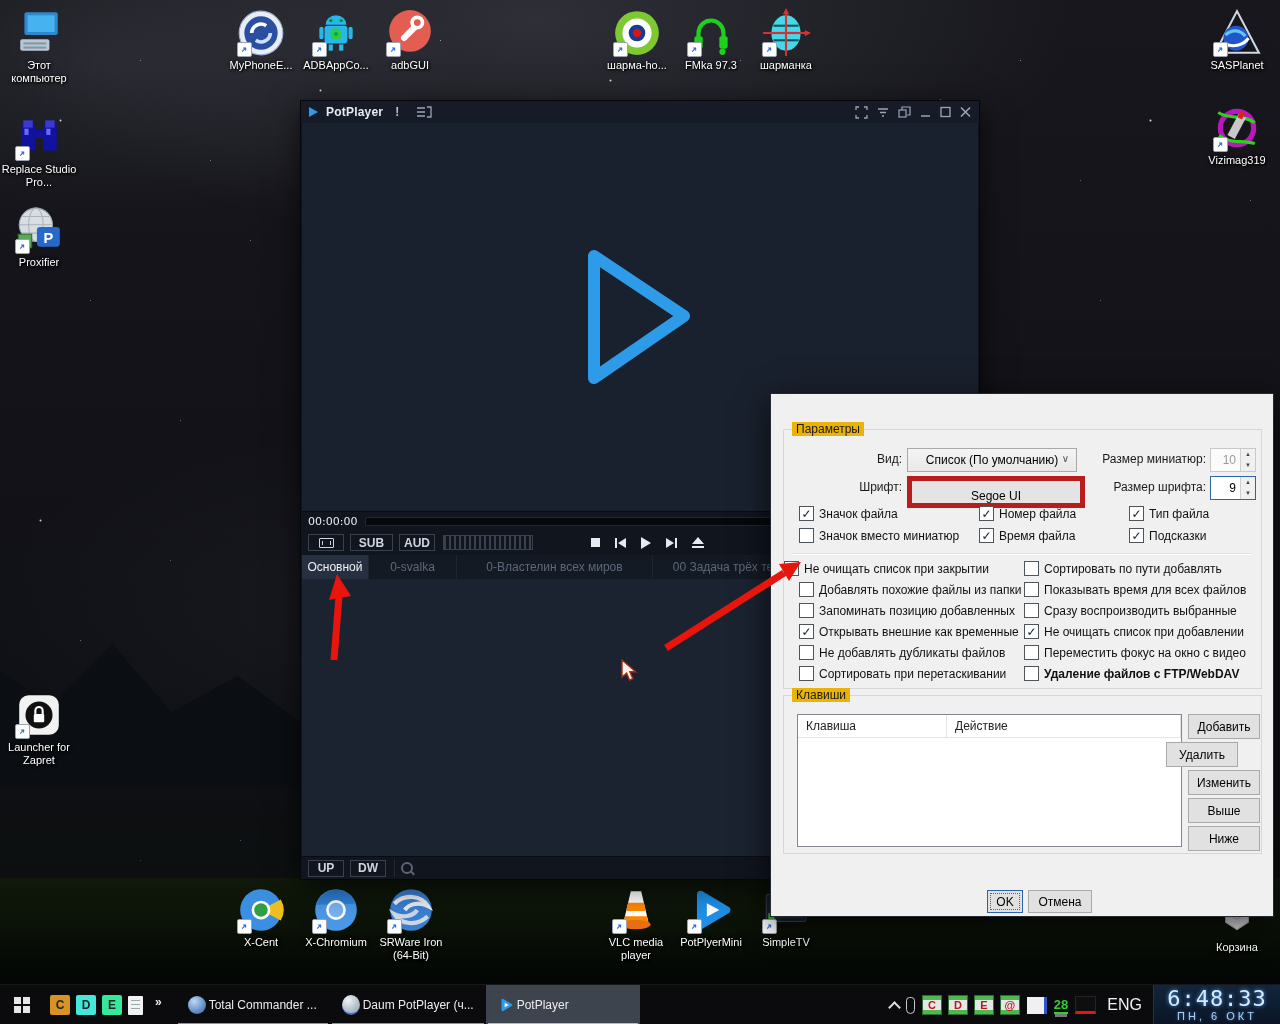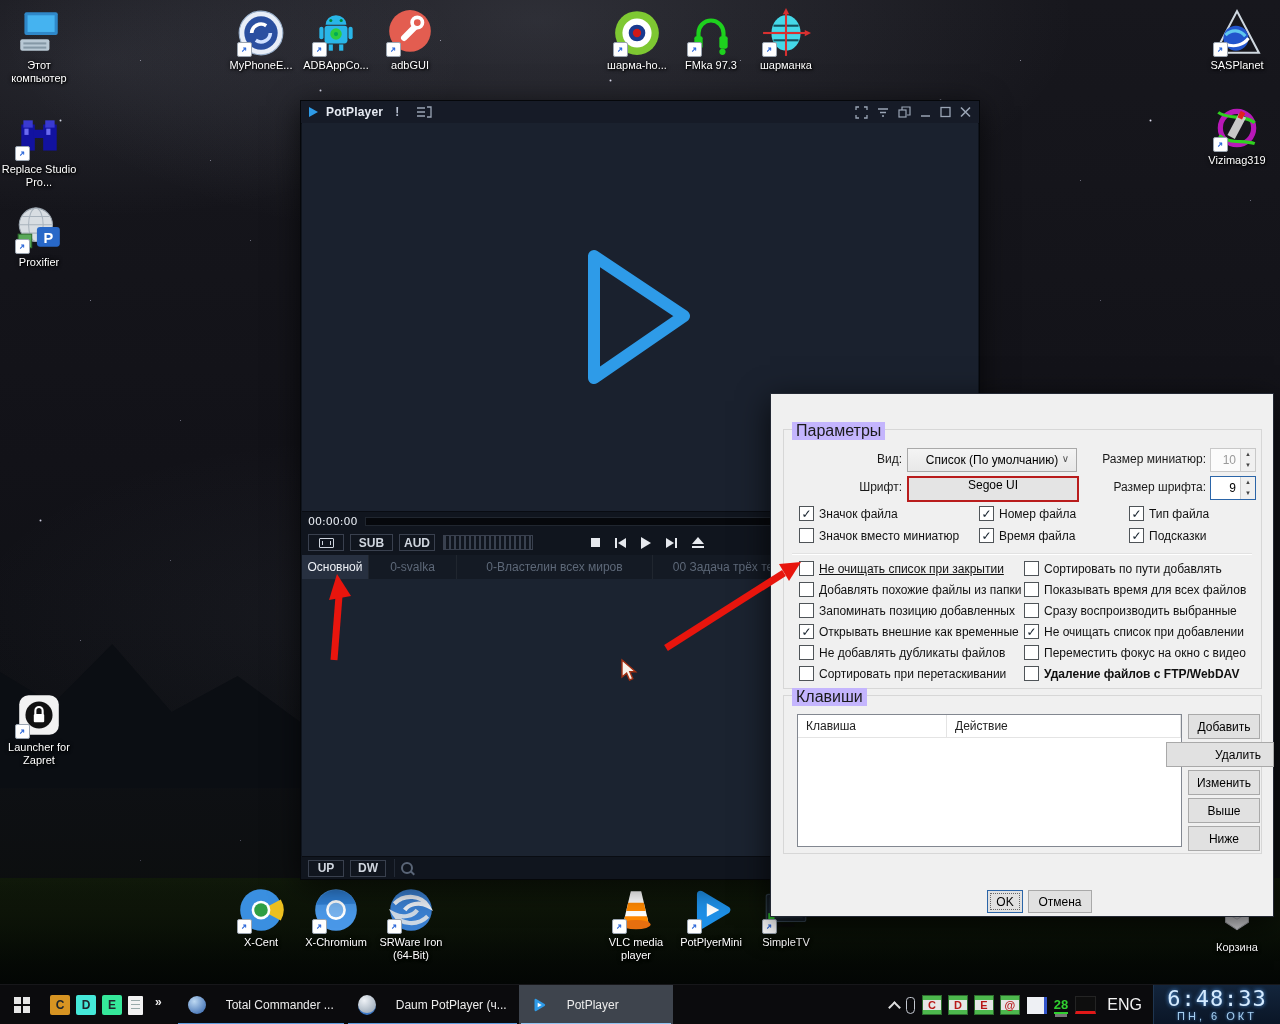--- a/index.html
+++ b/index.html
@@ -76,27 +76,27 @@
   #searchbox{flex:1;height:18px;margin:0 4px 0 8px;border-left:1px solid #232a36;display:flex;align-items:center;padding-left:6px;}
   .mag{width:8px;height:8px;border:2px solid #5a6577;border-radius:50%;position:relative;}
   .mag:after{content:"";position:absolute;width:5px;height:2px;background:#5a6577;transform:rotate(45deg);left:7px;top:8px;}
   
   #dlg{position:absolute;left:770px;top:393px;width:502px;height:522px;background:#f0f0f0;
     border:1px solid #232833;box-shadow:0 8px 30px rgba(0,0,0,.7);z-index:10;color:#000;}
   #dlg-title{position:absolute;left:0;top:0;right:0;height:24px;background:#1b2230;color:#f2f4f8;
     font-size:12px;display:flex;align-items:center;padding:0 10px;}
   #dlg-title .x{margin-left:auto;color:#e8ebf0;font-size:14px;font-weight:bold;width:18px;text-align:center;}
   .grp{position:absolute;border:1px solid #d7d7d7;background:#f0f0f0;}
-  .grp .legend{position:absolute;top:-8px;left:8px;background:#c4b5fd;padding:0 4px;font-size:16px;color:#1a1a1a;}
+  .grp .legend{position:absolute;top:-8px;left:8px;background:#eab308;padding:0 4px;font-size:12px;color:#1a1a1a;}
   .lbl{position:absolute;font-size:12px;color:#1a1a1a;text-align:right;}
   .combo{position:absolute;height:22px;background:linear-gradient(#f4f4f4,#e8e8e8);border:1px solid #a9a9a9;
     display:flex;align-items:center;justify-content:center;font-size:12px;}
   .combo .chev{position:absolute;right:7px;top:4px;color:#555;font-size:10px;}
-  .fbtn{position:absolute;height:22px;background:#e4e4e4;border:2px solid #b91c1c;display:flex;
-    align-items:flex-start;justify-content:center;font-size:12px;}
+  .fbtn{position:absolute;height:22px;background:#e4e4e4;border:5px solid #b91c1c;display:flex;
+    align-items:flex-end;justify-content:center;font-size:12px;}
   .spin{position:absolute;height:22px;width:44px;border:1px solid #a9a9a9;background:#fff;display:flex;}
   .spin .val{flex:1;display:flex;align-items:center;justify-content:flex-end;padding-right:4px;font-size:12px;}
   .spin.dis{border-color:#c8c8c8;background:#fbfbfb;}
   .spin.dis .val{color:#9a9a9a;}
   .spin.focus{border-color:#2b65a8;}
   .spin .arrows{width:14px;display:flex;flex-direction:column;border-left:1px solid #cfcfcf;}
   .spin .arrows span{flex:1;font-size:6px;line-height:10px;text-align:center;color:#444;background:#f0f0f0;}
   .chk{position:absolute;display:flex;align-items:center;gap:5px;font-size:12px;color:#111;white-space:nowrap;}
   .chk .box{width:13px;height:13px;border:1px solid #4f5458;background:#fff;display:flex;align-items:center;
     justify-content:center;font-size:12px;line-height:12px;color:#14202c;flex:0 0 auto;}
@@ -120,21 +120,21 @@
   #startbtn{width:44px;height:40px;display:flex;align-items:center;justify-content:center;}
   .winlogo{display:grid;grid-template-columns:7px 7px;grid-template-rows:7px 7px;gap:2px;}
   .winlogo i{background:#e6e6e6;}
   .ql{width:20px;height:20px;border-radius:2px;display:flex;align-items:center;justify-content:center;
     font-size:12px;font-weight:bold;color:#20262c;margin-left:6px;}
   .ql.doc{background:#f2f2f2;width:15px;height:19px;border-radius:1px;position:relative;}
   .ql.doc:after{content:"";position:absolute;left:3px;right:3px;top:4px;height:11px;
     background:repeating-linear-gradient(180deg,#9aa 0 1px,transparent 1px 4px);}
   #ql-more{color:#eee;font-size:12px;font-weight:bold;margin:0 0 6px 12px;}
   #tasks{display:flex;height:40px;margin-left:14px;}
-  .task{position:relative;height:40px;display:flex;align-items:center;gap:20px;padding:0 12px;min-width:130px;}
+  .task{position:relative;height:40px;display:flex;align-items:center;gap:3px;padding:0 12px;min-width:130px;}
   .task .tlabel{color:#ececec;font-size:12px;white-space:nowrap;}
   .task:after{content:"";position:absolute;left:2px;right:2px;bottom:0;height:2px;background:#5f9fe0;}
   .task.active{background:#3e444d;}
   .task.active:after{background:#8fc3f0;}
   .ticon{width:18px;height:18px;border-radius:50%;flex:0 0 auto;}
   .ticon.tc{background:radial-gradient(circle at 35% 30%,#bcd8f2,#2a5da8);}
   .ticon.daum{background:radial-gradient(circle at 35% 30%,#eef2f6,#8c9cac);border-bottom:2px solid #3a78c8;}
   #tray{margin-left:auto;display:flex;align-items:center;gap:7px;height:40px;}
   .chev-up{width:7px;height:7px;border-top:2px solid #ddd;border-right:2px solid #ddd;transform:rotate(-45deg);margin-top:4px;}
   .clip{width:7px;height:15px;border:1.5px solid #c4c8d0;border-radius:4px 4px 5px 5px;}
@@ -494,21 +494,21 @@
         <span class="txt">Значок вместо миниатюр</span>
       </span>
       <span class="chk" style="left: 195px; top: 98px;">
         <span class="box">✓</span>
         <span class="txt">Время файла</span>
       </span>
       <span class="chk" style="left: 345px; top: 98px;">
         <span class="box">✓</span>
         <span class="txt">Подсказки</span>
       </span>
-      <span class="chk" style="left: 15px; top: 131px; text-decoration: underline;">
+      <span class="chk" style="left: 0; top: 131px;">
         <span class="box"></span>
         <span class="txt">Не очищать список при закрытии</span>
       </span>
       <span class="chk" style="left: 15px; top: 152px;">
         <span class="box"></span>
         <span class="txt">Добавлять похожие файлы из папки</span>
       </span>
       <span class="chk" style="left: 15px; top: 173px;">
         <span class="box"></span>
         <span class="txt">Запоминать позицию добавленных</span>
@@ -554,21 +554,21 @@
   <div class="grp" style="left:12px;top:301px;width:477px;height:157px;">
     <span class="legend">Клавиши</span>
     <div id="keytable" style="left:13px;top:18px;width:383px;height:131px;">
       <div class="hdr">
         <span class="c1">Клавиша</span>
         <span class="c2">Действие</span>
       </div>
     </div>
 
   <div class="kbtn" style="left: 404px; top: 18px;">Добавить</div>
-      <div class="kbtn" style="left: 382px; top: 46px; padding-left: 36px;">Удалить</div>
+      <div class="kbtn" style="left: 382px; top: 46px;">Удалить</div>
       <div class="kbtn" style="left: 404px; top: 74px;">Изменить</div>
       <div class="kbtn" style="left: 404px; top: 102px;">Выше</div>
       <div class="kbtn" style="left: 404px; top: 130px;">Ниже</div>
     </div>
 
   <div id="okbtn" style="left:216px;top:496px;">OK</div>
   <div id="cancelbtn" style="left:257px;top:496px;">Отмена</div>
 </div>
 
 <svg id="annot" width="1280" height="1024" viewBox="0 0 1280 1024">

